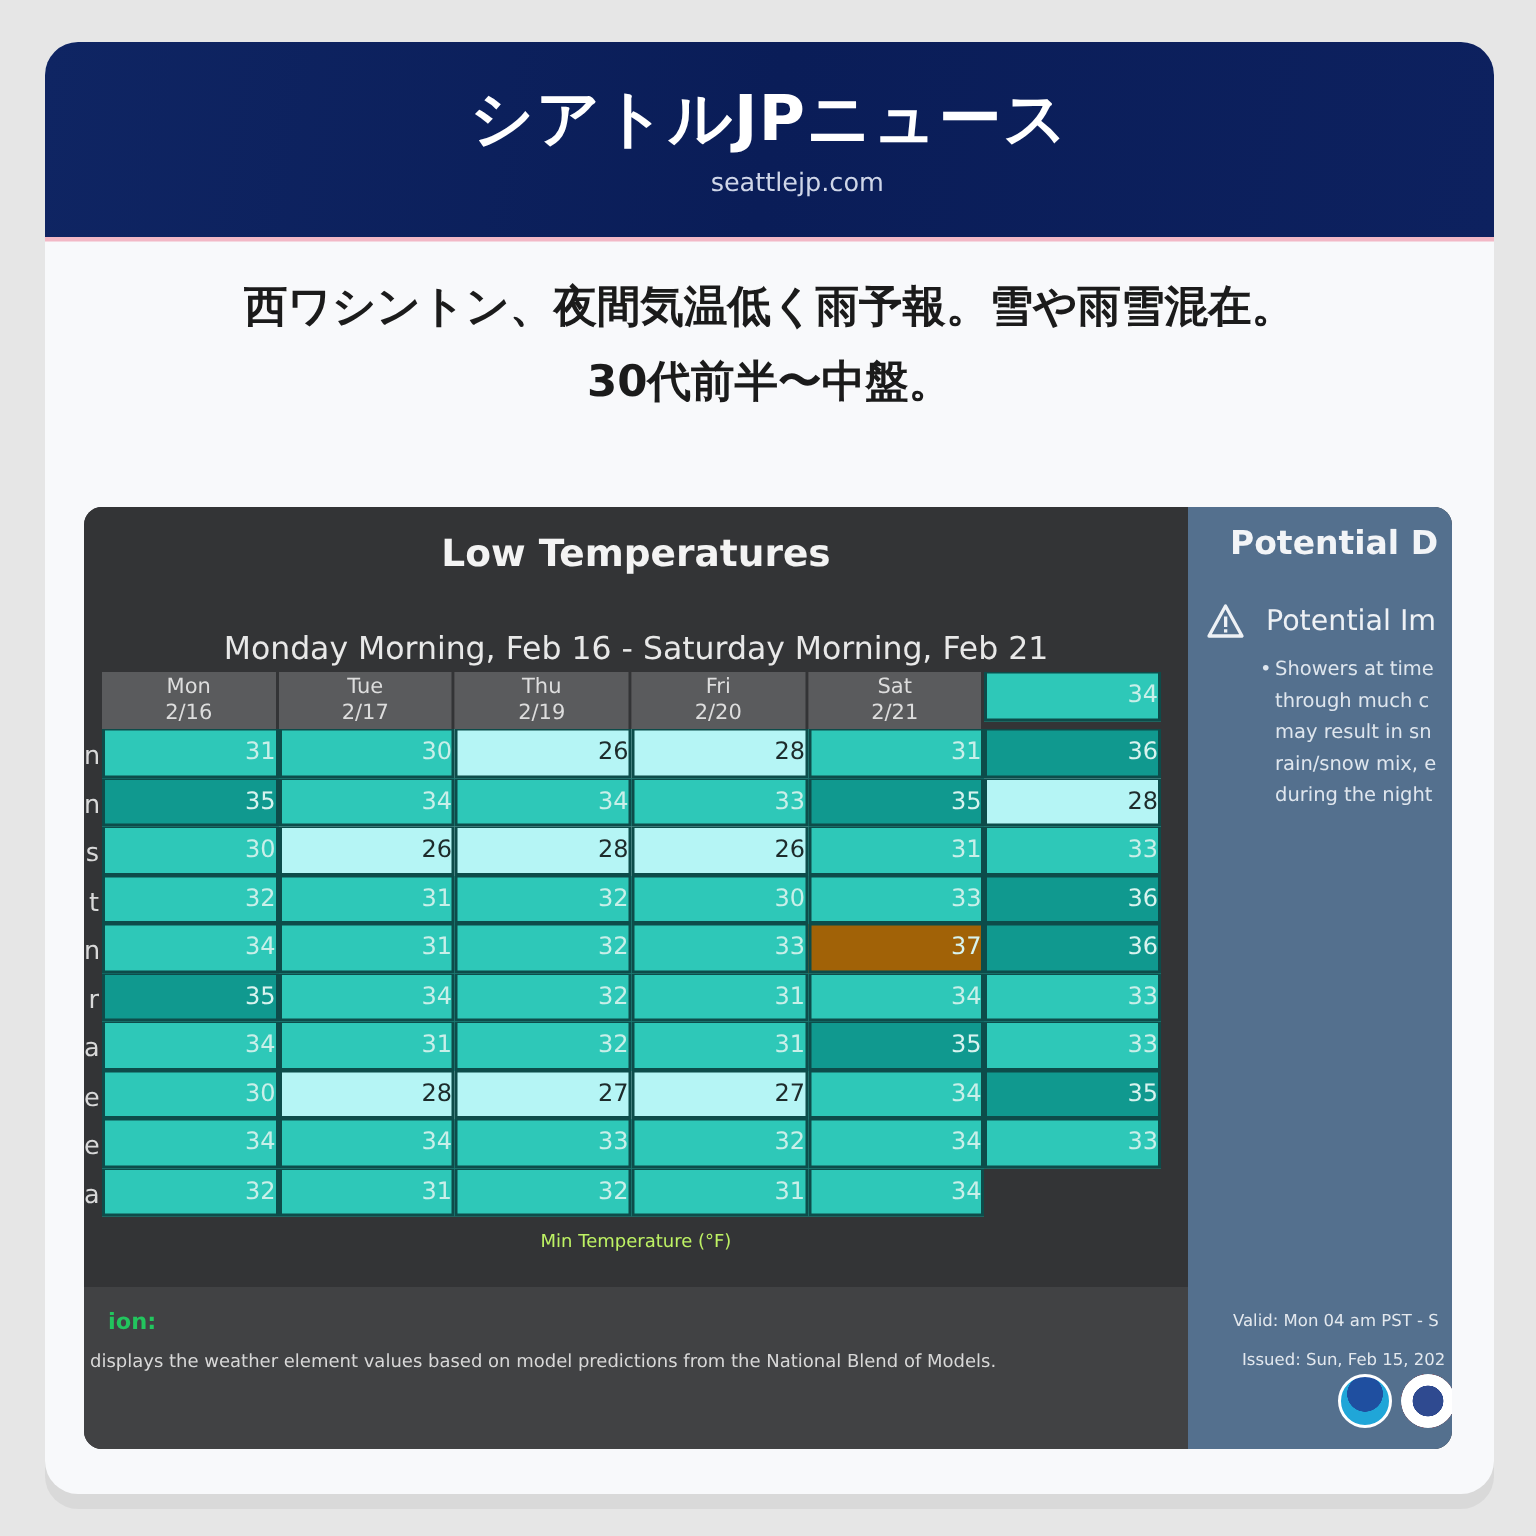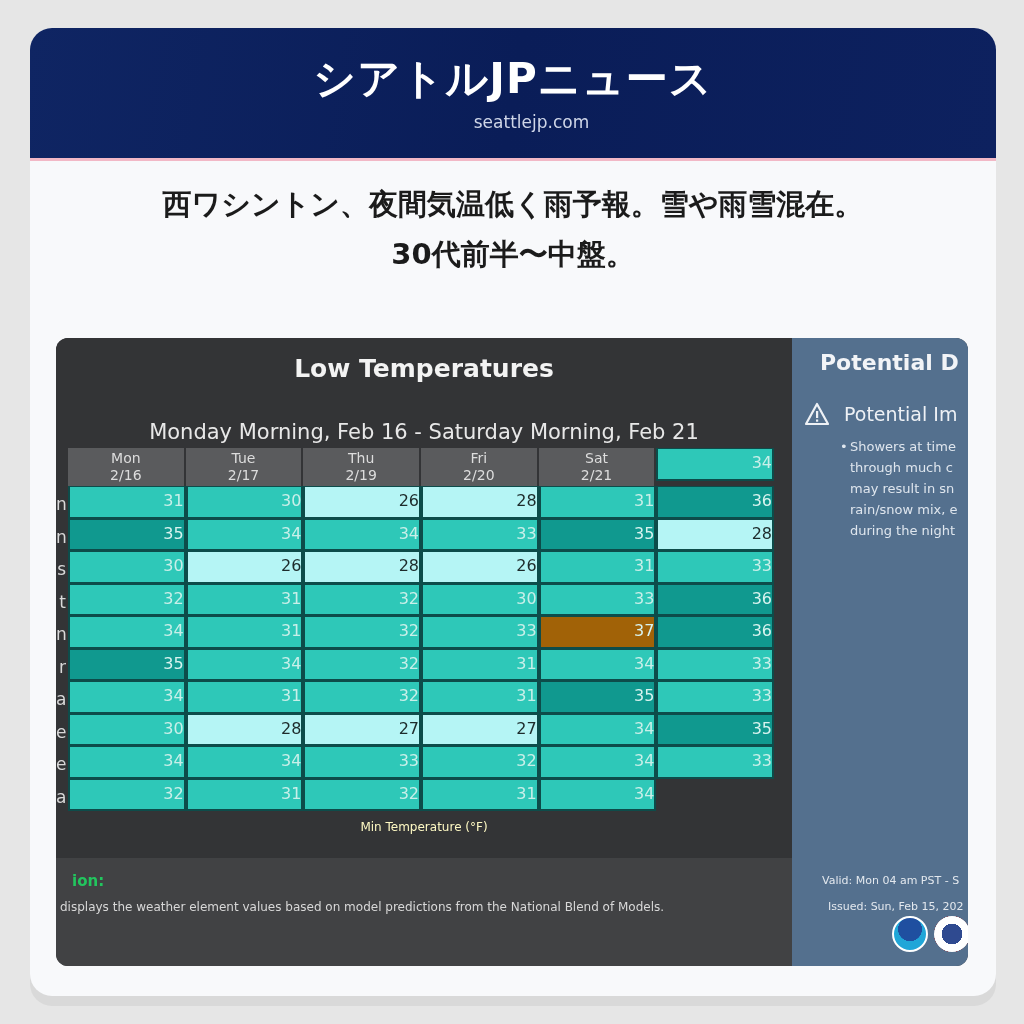--- a/index.html
+++ b/index.html
@@ -47,21 +47,21 @@
   .colhead {
     background: #5a5b5d; color: #ddd; font-size: 14px; text-align: center; line-height: 17px;
     height: 38px; padding-top: 2px; border-right: 2px solid #333436;
   }
   .cell {
     height: 32.5px; border: 2px solid #0d4c4a; border-top-width: 1px; border-bottom-width: 2px;
     text-align: right; font-size: 16px; line-height: 28px; color: #cdeeea;
   }
   .rowlabels { position: absolute; left: 0; top: 150px; width: 10px; }
   .rowlabels div { height: 32.5px; line-height: 32px; color: #d9d9d9; font-size: 17px; overflow: hidden; text-align: right; }
-  .axis-label { position: absolute; top: 482px; width: 736px; text-align: center; color: #fef9c3; font-size: 12px; left: 0; }
+  .axis-label { position: absolute; top: 482px; width: 736px; text-align: center; color: #bef264; font-size: 12px; left: 0; }
   .right {
     position: absolute; left: 736px; top: 0; width: 176px; height: 628px; background: #54708e; overflow: hidden;
   }
   .right .r-title { position: absolute; left: 28px; top: 12px; color: #f2f4f7; font-weight: bold; font-size: 22px; white-space: nowrap; }
   .r-section { position: absolute; left: 12px; white-space: nowrap; }
   .r-section .r-head { display: flex; align-items: center; color: #eef1f5; font-size: 19px; }
   .r-section .r-head svg { margin-right: 14px; }
   .r-section ul { list-style: none; margin-left: 36px; margin-top: 10px; }
   .r-section li { color: #dfe6ee; font-size: 13px; line-height: 21px; margin-bottom: 4px; position: relative; padding-left: 10px; white-space: pre; }
   .r-section li::before { content: "\2022"; position: absolute; left: 0; top: 0; }

